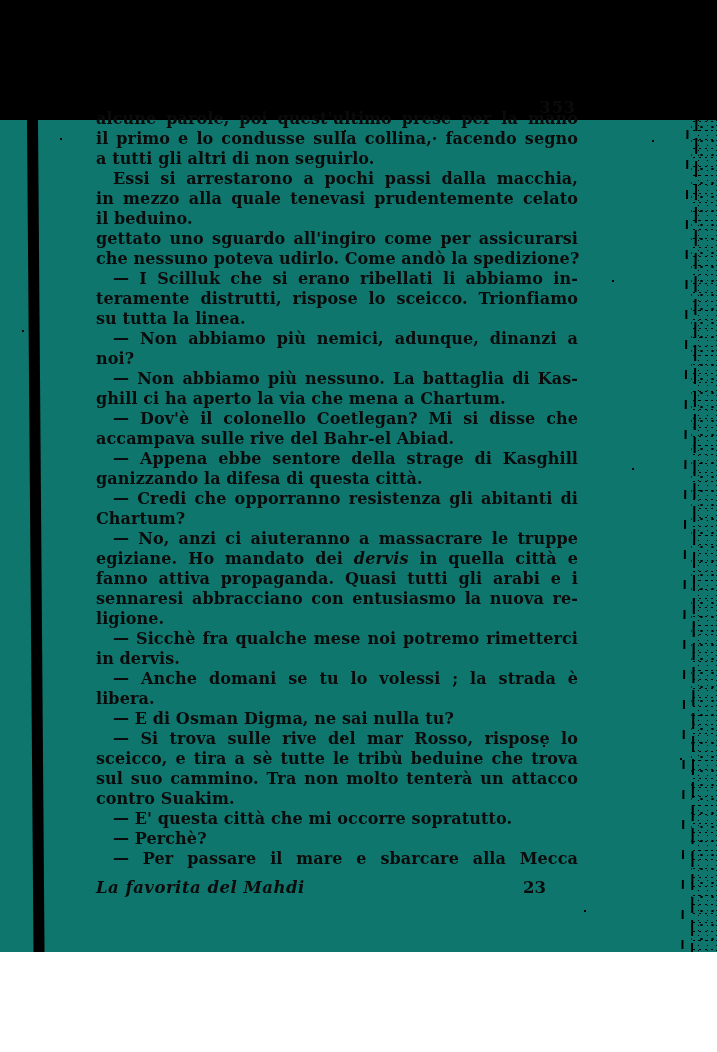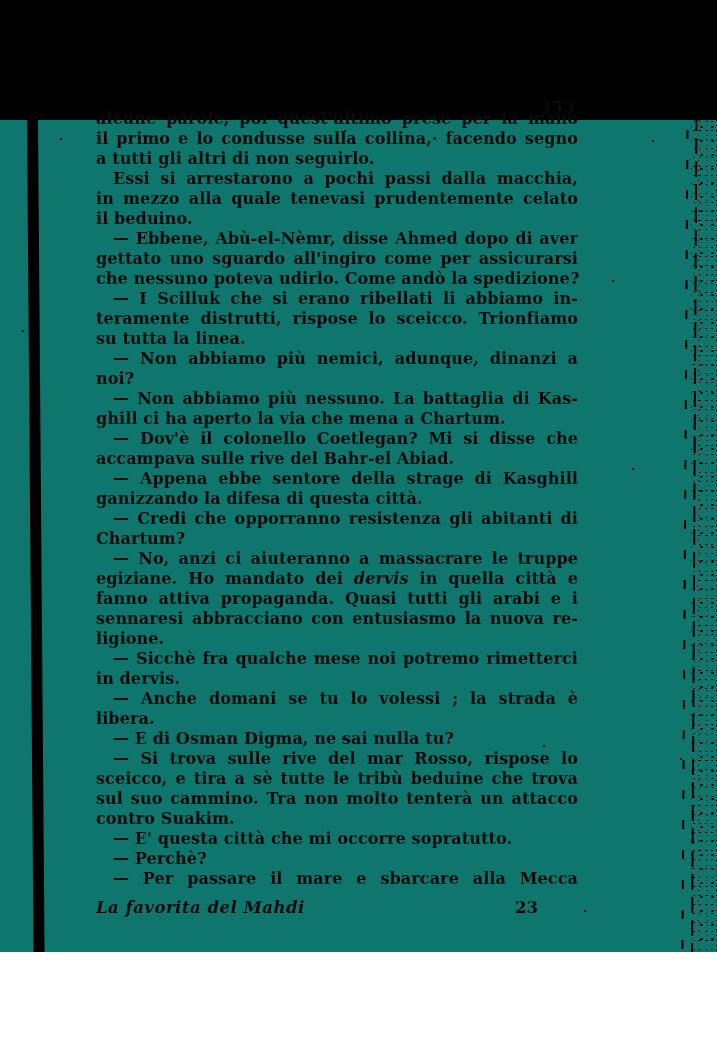--- a/index.html
+++ b/index.html
@@ -55,21 +55,21 @@
     text-align:justify;text-align-last:justify;-moz-text-align-last:justify;
   }
   .line.final{text-align-last:left;-moz-text-align-last:left;}
   .line.indent{padding-left:17px;}
   .it{font-style:italic;}
   .footer{
     display:flex;justify-content:space-between;align-items:flex-end;
     margin-top:9px;font-size:16.5px;font-weight:600;
   }
   .footer .ftitle{font-style:italic;letter-spacing:0.5px;}
-  .footer .fsig{margin-right:40px;font-style:normal;}
+  .footer .fsig{margin-right:32px;font-style:normal;}
 </style>
 </head>
 <body>
 
 <div class="page">
 
   <div class="top-band"></div>
   <div class="left-bar"></div>
   <div class="left-bar-foot"></div>
   <div class="right-band"></div>
@@ -84,21 +84,20 @@
           <div class="line"><span>alcune parole, poi quest'ultimo prese per la mano</span></div>
           <div class="line"><span>il primo e lo condusse sulla collina,· facendo segno</span></div>
           <div class="line final"><span>a tutti gli altri di non seguirlo.</span></div>
         </div>
         <div>
           <div class="line indent"><span>Essi si arrestarono a pochi passi dalla macchia,</span></div>
           <div class="line"><span>in mezzo alla quale tenevasi prudentemente celato</span></div>
           <div class="line final"><span>il beduino.</span></div>
         </div>
         <div>
-          <div class="line indent"><span>— Ebbene, Abù-el-Nèmr, disse Ahmed dopo di aver</span></div>
           <div class="line"><span>gettato uno sguardo all'ingiro come per assicurarsi</span></div>
           <div class="line final"><span>che nessuno poteva udirlo. Come andò la spedizione?</span></div>
         </div>
         <div>
           <div class="line indent"><span>— I Scilluk che si erano ribellati li abbiamo in-</span></div>
           <div class="line"><span>teramente distrutti, rispose lo sceicco. Trionfiamo</span></div>
           <div class="line final"><span>su tutta la linea.</span></div>
         </div>
         <div>
           <div class="line indent"><span>— Non abbiamo più nemici, adunque, dinanzi a</span></div>

